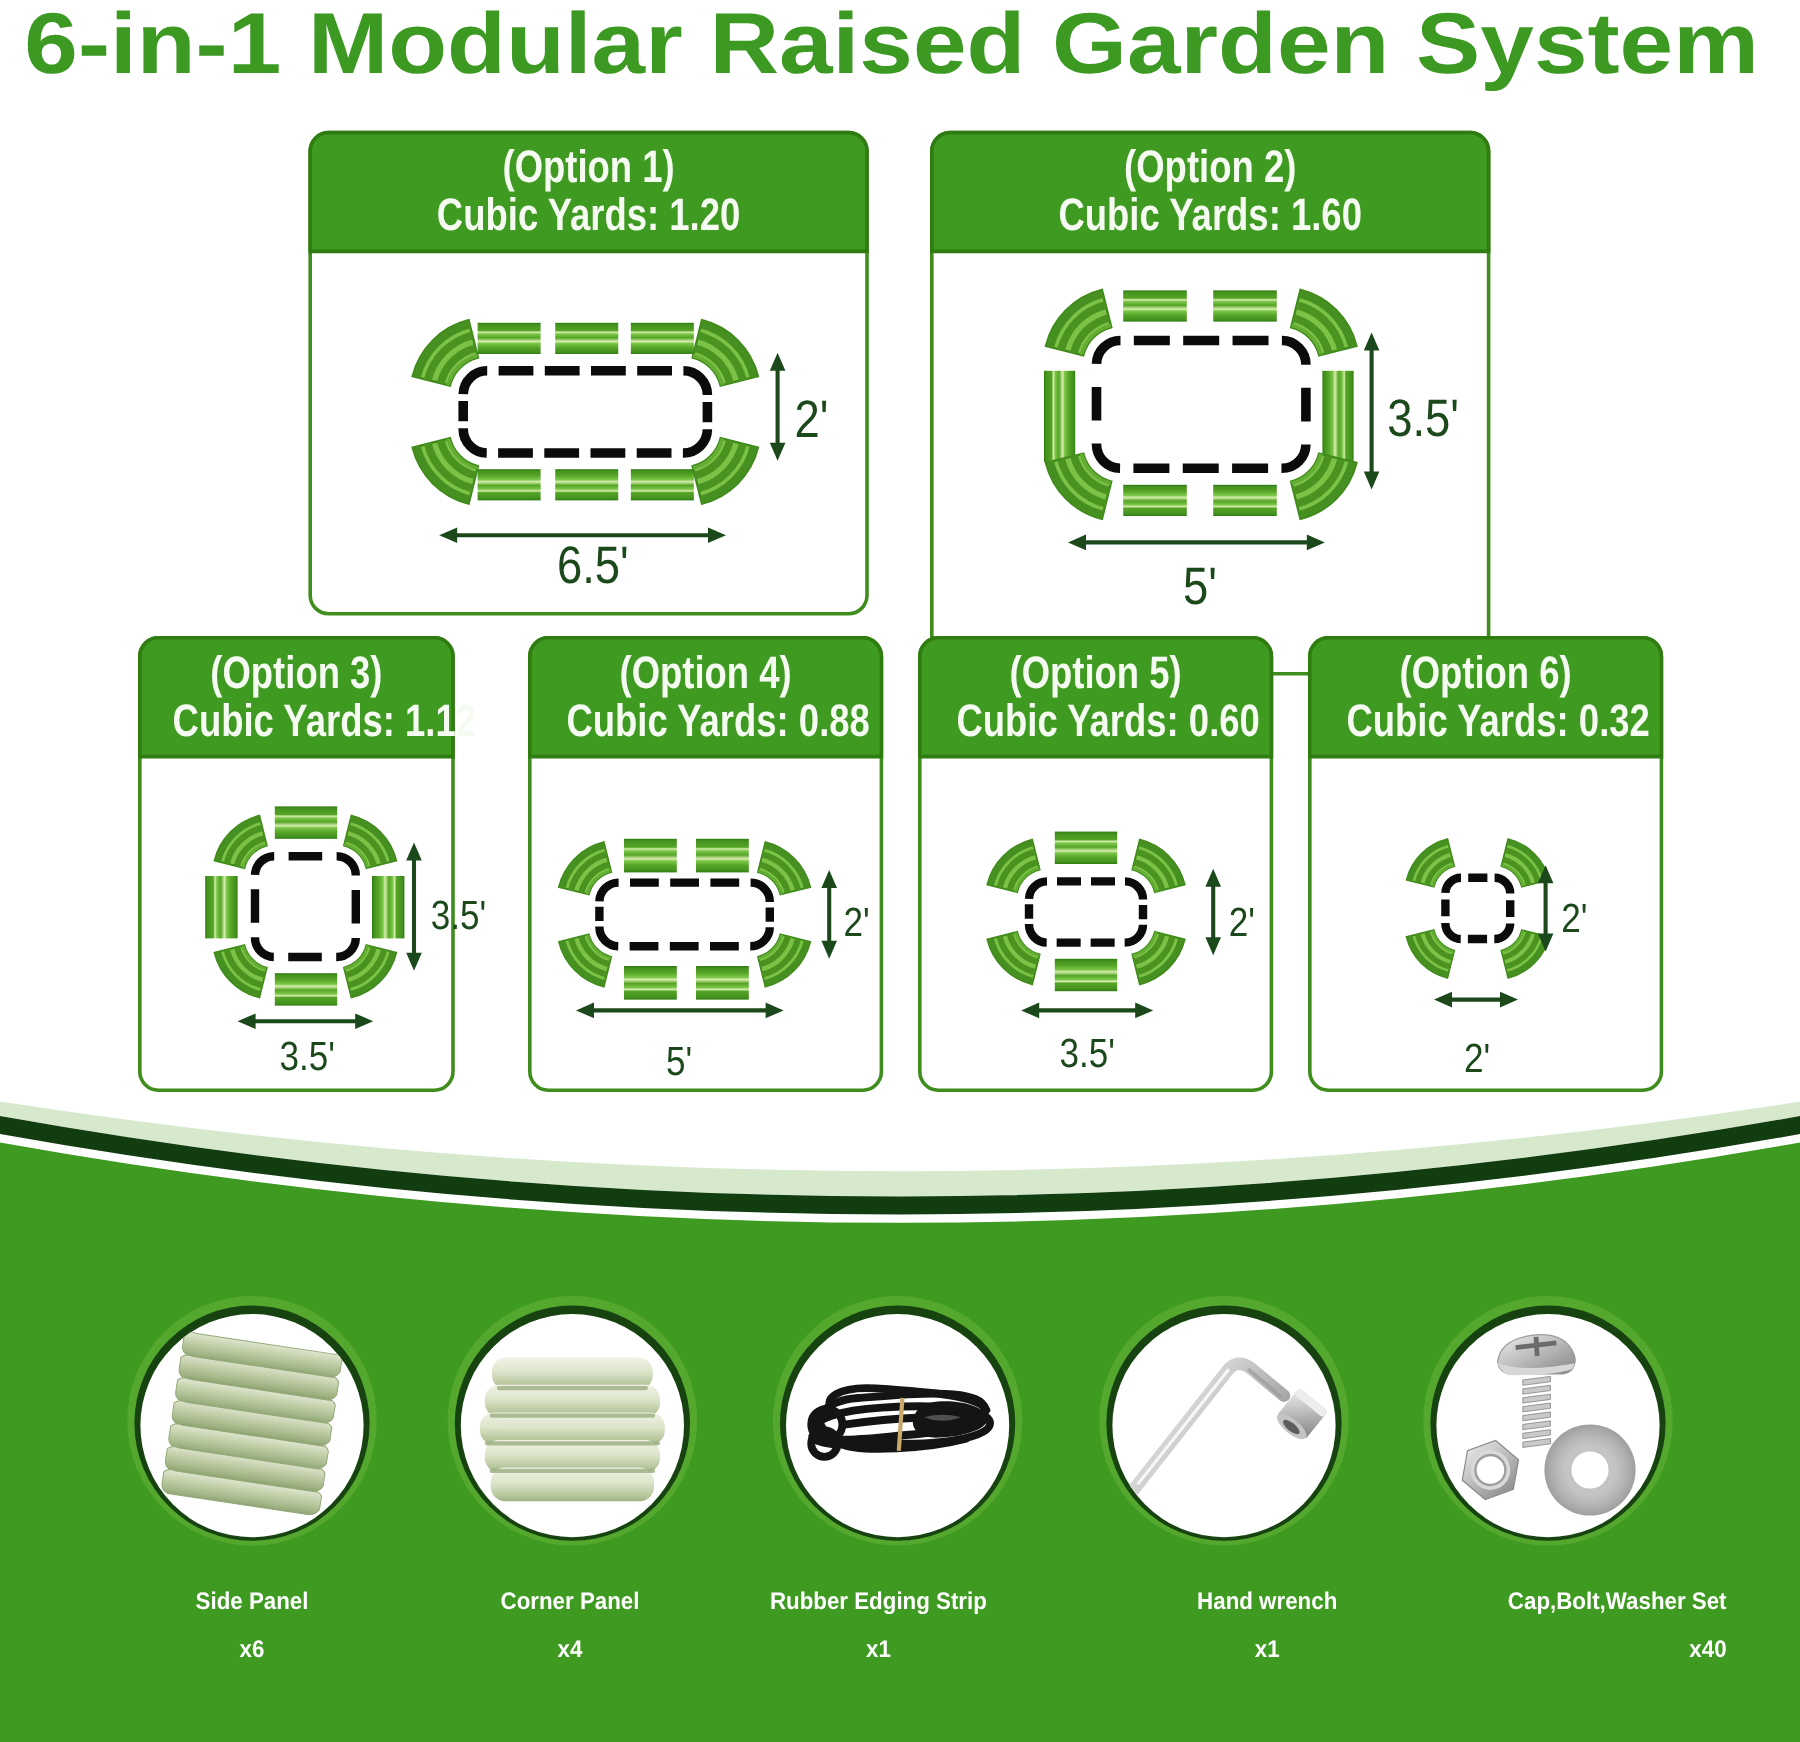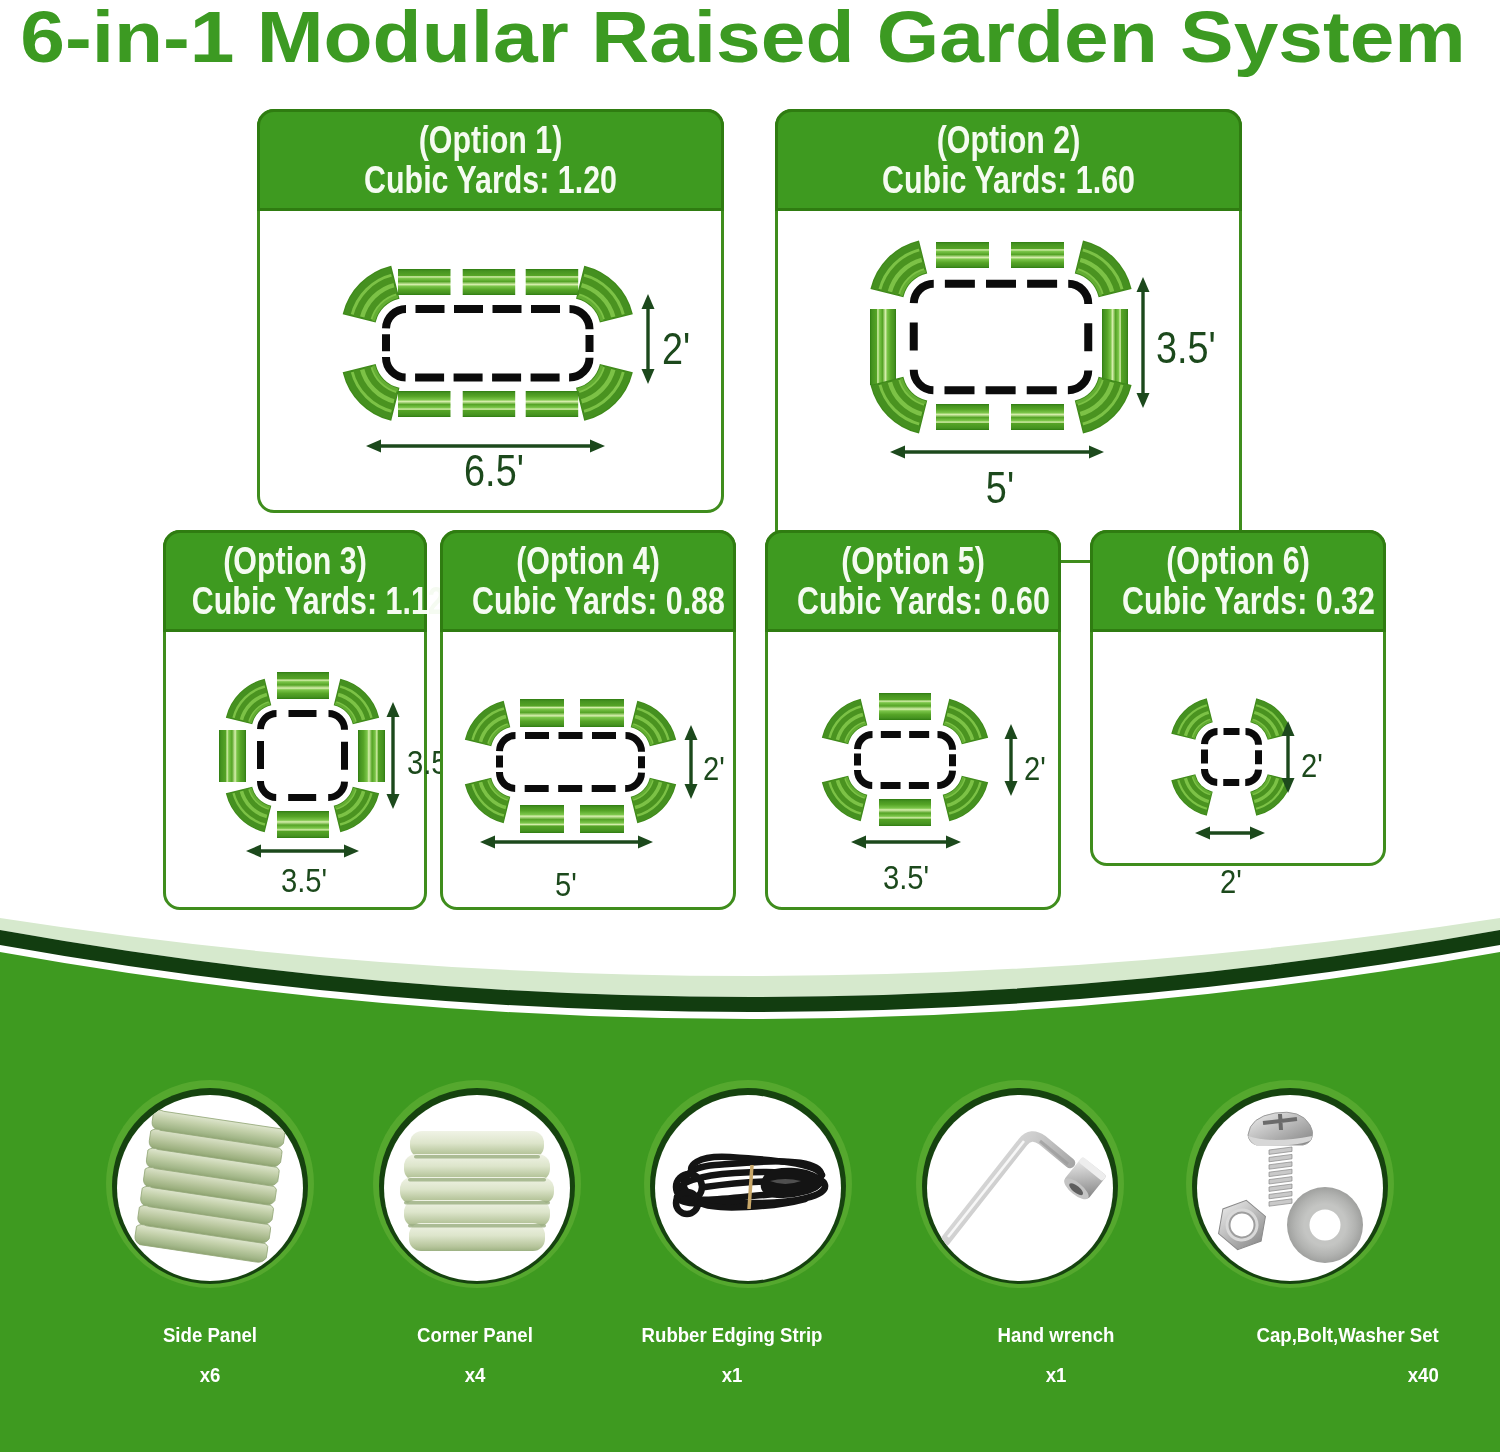--- a/index.html
+++ b/index.html
@@ -165,21 +165,21 @@
       <line x1="365" y1="75" x2="365" y2="182" stroke="#1c491c" stroke-width="3.4"></line>
       <polygon points="365,63 358.5,78 371.5,78" fill="#1c491c"></polygon>
       <polygon points="365,194 358.5,179 371.5,179" fill="#1c491c"></polygon>
       <text x="378" y="149" font-size="44" fill="#1c491c" transform="translate(378 149) scale(0.86 1) translate(-378 -149)">3.5'</text>
       <line x1="124" y1="238" x2="314" y2="238" stroke="#1c491c" stroke-width="3.4"></line>
       <polygon points="112,238 127,231.5 127,244.5" fill="#1c491c"></polygon>
       <polygon points="326,238 311,231.5 311,244.5" fill="#1c491c"></polygon>
       <text x="222" y="289" font-size="44" fill="#1c491c" text-anchor="middle" transform="translate(222 289) scale(0.86 1) translate(-222 -289)">5'</text>
     </svg>
   </div>
-<div class="card" style="left:115px;top:530px;width:264px;height:380px;margin-left:48px;">
+<div class="card" style="left:115px;top:530px;width:264px;height:380px;">
     <div class="chead">
       <div class="hl">(Option 3)</div>
       <div class="hl">Cubic Yards: 1.12</div>
     </div>
     <svg class="diag" style="left:0;top:102px;" width="296" height="278" viewBox="0 0 296 278">
       <rect x="111" y="37" width="52" height="27" fill="url(#pgH)"></rect>
       <rect x="111" y="176" width="52" height="27" fill="url(#pgHb)"></rect>
       <rect x="53" y="95" width="27" height="52" fill="url(#pgV)"></rect>
       <rect x="192" y="95" width="27" height="52" fill="url(#pgVb)"></rect>
       <use href="#corn" transform="translate(110.5 94.5) rotate(-90) scale(0.8)"></use>
@@ -238,21 +238,21 @@
       <line x1="243" y1="101" x2="243" y2="149" stroke="#1c491c" stroke-width="3.4"></line>
       <polygon points="243,89 236.5,104 249.5,104" fill="#1c491c"></polygon>
       <polygon points="243,161 236.5,146 249.5,146" fill="#1c491c"></polygon>
       <text x="256" y="145" font-size="34" fill="#1c491c" transform="translate(256 145) scale(0.86 1) translate(-256 -145)">2'</text>
       <line x1="95" y1="207" x2="181" y2="207" stroke="#1c491c" stroke-width="3.4"></line>
       <polygon points="83,207 98,200.5 98,213.5" fill="#1c491c"></polygon>
       <polygon points="193,207 178,200.5 178,213.5" fill="#1c491c"></polygon>
       <text x="138" y="254" font-size="34" fill="#1c491c" text-anchor="middle" transform="translate(138 254) scale(0.86 1) translate(-138 -254)">3.5'</text>
     </svg>
   </div>
-<div class="card" style="left:1090px;top:530px;width:296px;height:336px;">
+<div class="card" style="left:1090px;top:530px;width:296px;height:380px;">
     <div class="chead">
       <div class="hl">(Option 6)</div>
       <div class="hl">Cubic Yards: 0.32</div>
     </div>
     <svg class="diag" style="left:0;top:102px;" width="296" height="278" viewBox="0 0 296 278">
       <use href="#corn" transform="translate(124.5 109.5) rotate(-90) scale(0.73)"></use>
       <use href="#corn" transform="translate(152.5 109.5) rotate(0) scale(0.73)"></use>
       <use href="#corn" transform="translate(124.5 134.5) rotate(180) scale(0.73)"></use>
       <use href="#corn" transform="translate(152.5 134.5) rotate(90) scale(0.73)"></use>
       <rect x="111.5" y="96.5" width="54" height="51" rx="13" fill="none" stroke="#0b0b0b" stroke-width="7" stroke-dasharray="0.00 6.00 16.00 6.00 20.42 5.50 14.00 5.50 20.42 6.00 16.00 6.00 20.42 5.50 14.00 5.50 20.42"></rect>

